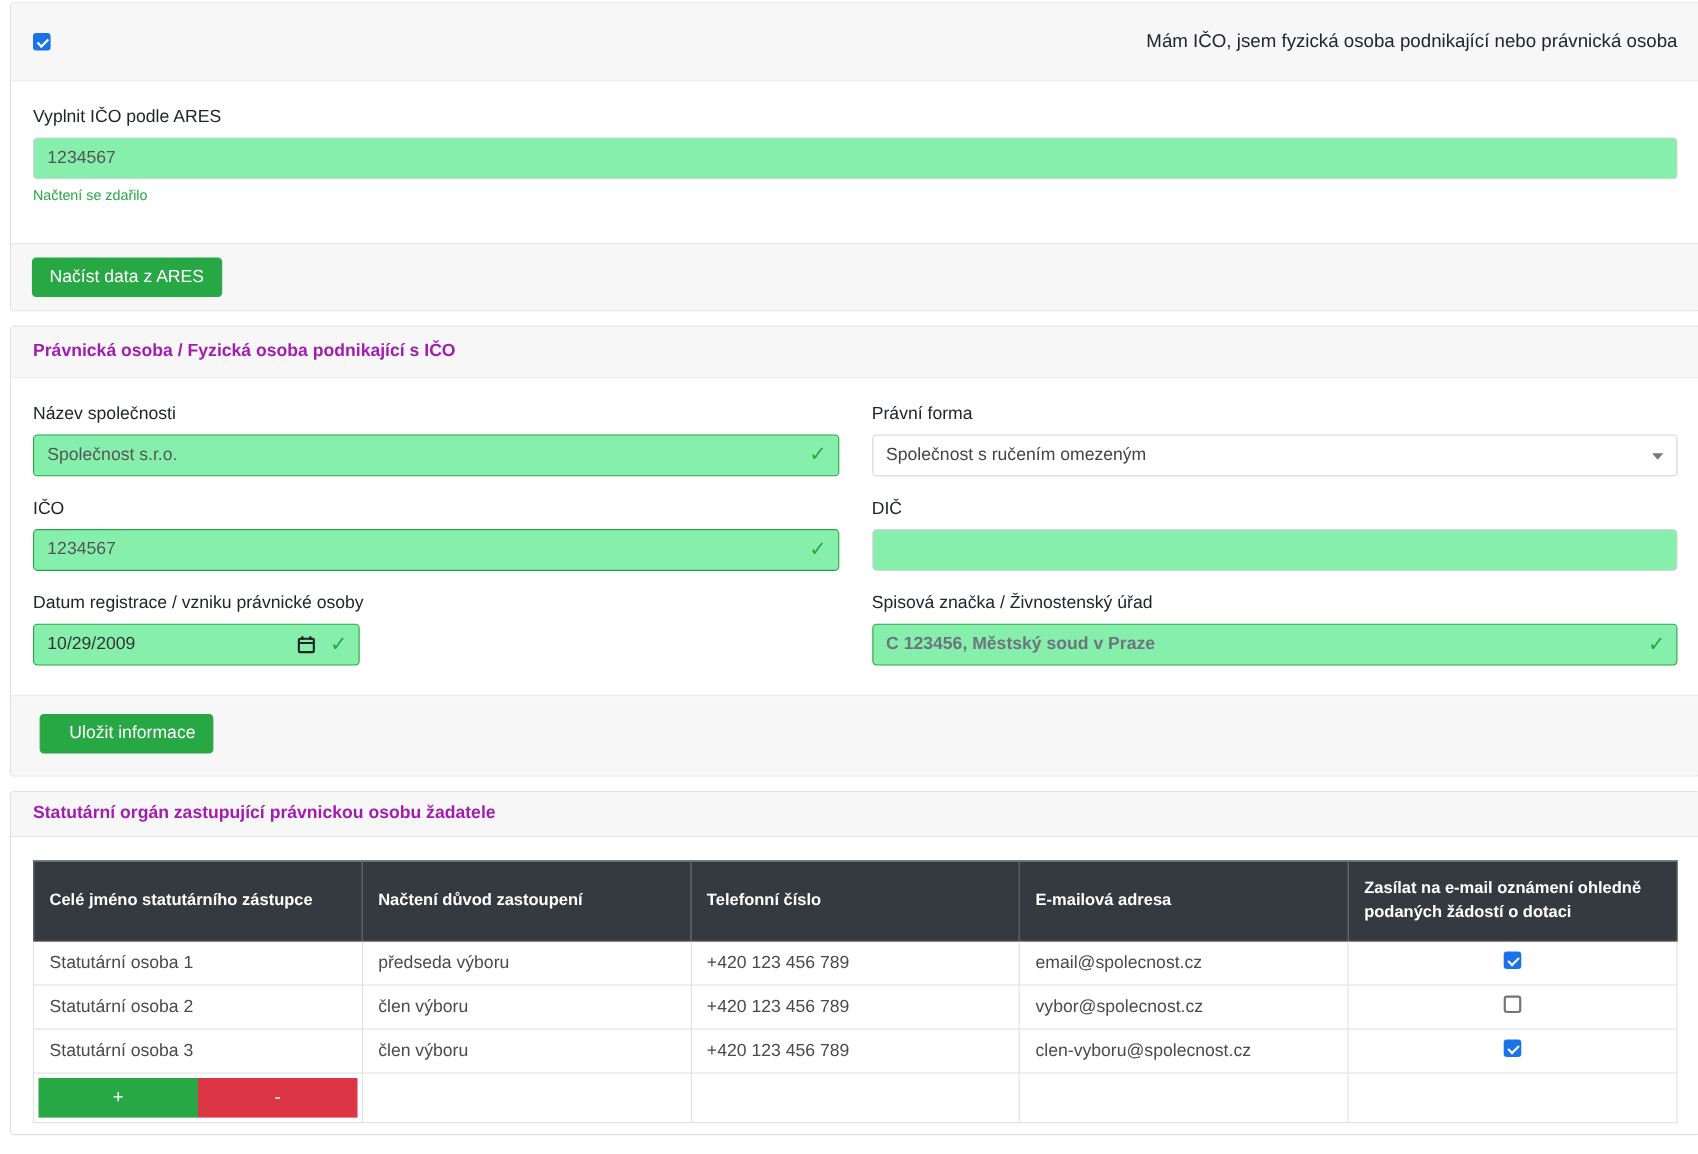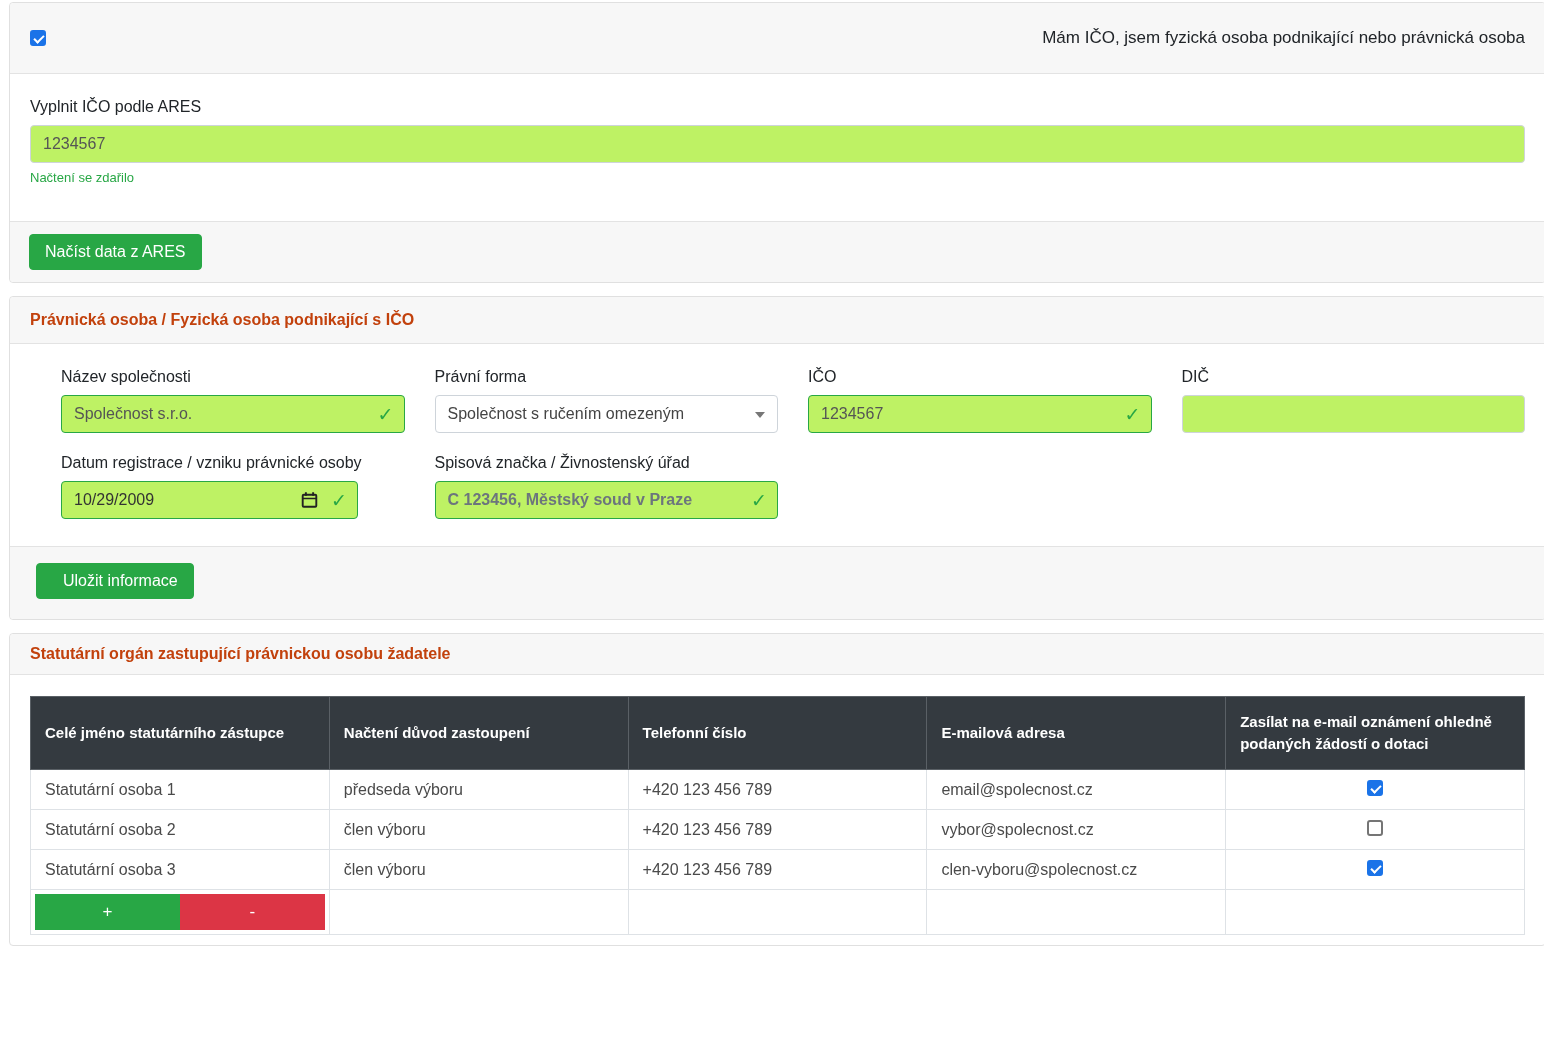--- a/index.html
+++ b/index.html
@@ -15,21 +15,21 @@
   .card-header {
     background:#f7f7f7; border-bottom:1px solid #e3e3e3;
     padding:14px 20px; border-radius:4px 4px 0 0;
   }
   .card-header.tall { padding:25px 20px; }
   .card-body { padding:24px 20px; }
   .card-footer {
     background:#f7f7f7; border-top:1px solid #e3e3e3;
     padding:12px 19px; border-radius:0 0 4px 4px;
   }
-  .section-title { font-weight:bold; font-size:16px; color:#c2410c; }
+  .section-title { font-weight:bold; font-size:16px; color:#a21caf; }
 
   
   .cb {
     width:16px; height:16px; border-radius:3px; flex:0 0 16px;
     border:2px solid #757575; background:#fff; position:relative; cursor:pointer;
   }
   .cb.checked { background:#1a73e8; border-color:#1a73e8; }
   .cb.checked::after {
     content:""; position:absolute; left:2px; top:3px;
     width:8px; height:4px;
@@ -38,30 +38,30 @@
   }
   .cb-row { display:flex; align-items:center;justify-content:space-between; }
   .cb-row .cb-label { margin-left:11px; font-size:17px; }
 
   
   label.fld { display:block; font-size:16px; margin-bottom:9px; color:#212529; }
   .in-wrap { position:relative; }
   input.fld-in {
     width:100%; height:38px; border:1px solid #ced4da; border-radius:4px;
     padding:0 12px; font-size:16px; color:#555;
-    font-family:"Liberation Sans","DejaVu Sans",sans-serif; background:#bef264; outline:none;
+    font-family:"Liberation Sans","DejaVu Sans",sans-serif; background:#86efac; outline:none;
   }
   .in-wrap.valid input.fld-in { border-color:#28a745; padding-right:38px; }
   .vcheck {
     position:absolute; right:11px; top:50%; transform:translateY(-50%);
     color:#28a745; font-size:19px; font-weight:bold; line-height:1; pointer-events:none;
   }
   .msg-ok { color:#28a745; font-size:13px; margin-top:7px; }
 
-  .grid2 { display:grid; grid-template-columns:1fr 1fr 1fr 1fr; column-gap:30px; row-gap:21px;margin-left:31px; }
+  .grid2 { display:grid; grid-template-columns:1fr 1fr; column-gap:30px; row-gap:21px; }
 
   
   .select {
     height:38px; border:1px solid #ced4da; border-radius:4px; background:#fff;
     display:flex; align-items:center; padding:0 30px 0 12px; position:relative;
     color:#444; font-size:16px; cursor:pointer;
   }
   .select .caret {
     position:absolute; right:12px; top:50%; margin-top:-2px;
     width:0; height:0; border-left:5px solid transparent; border-right:5px solid transparent;

